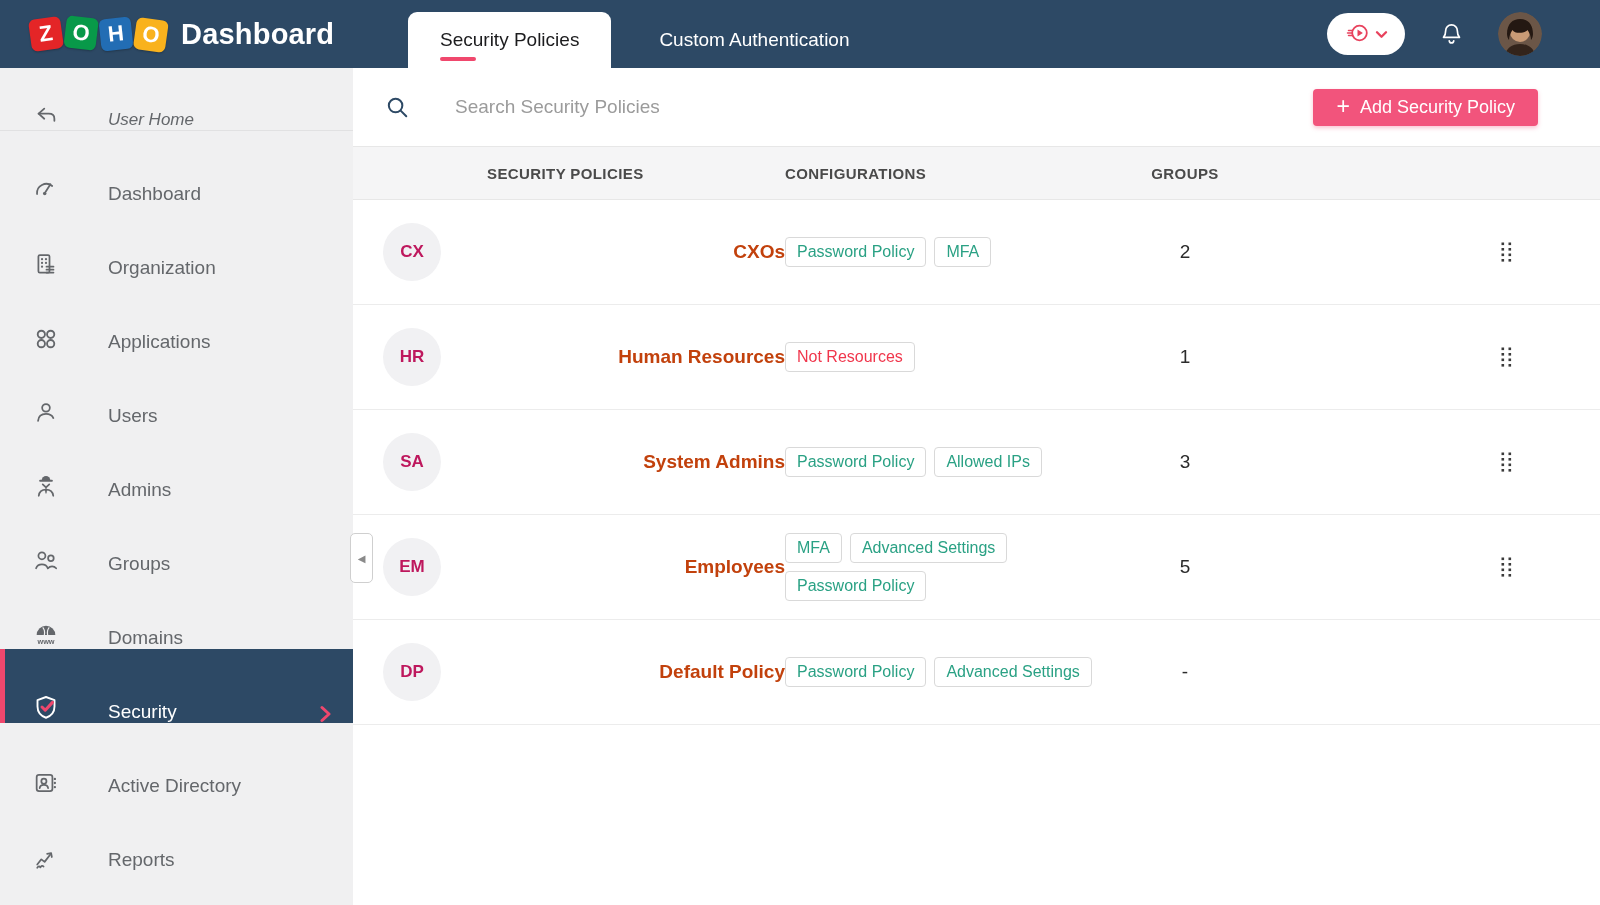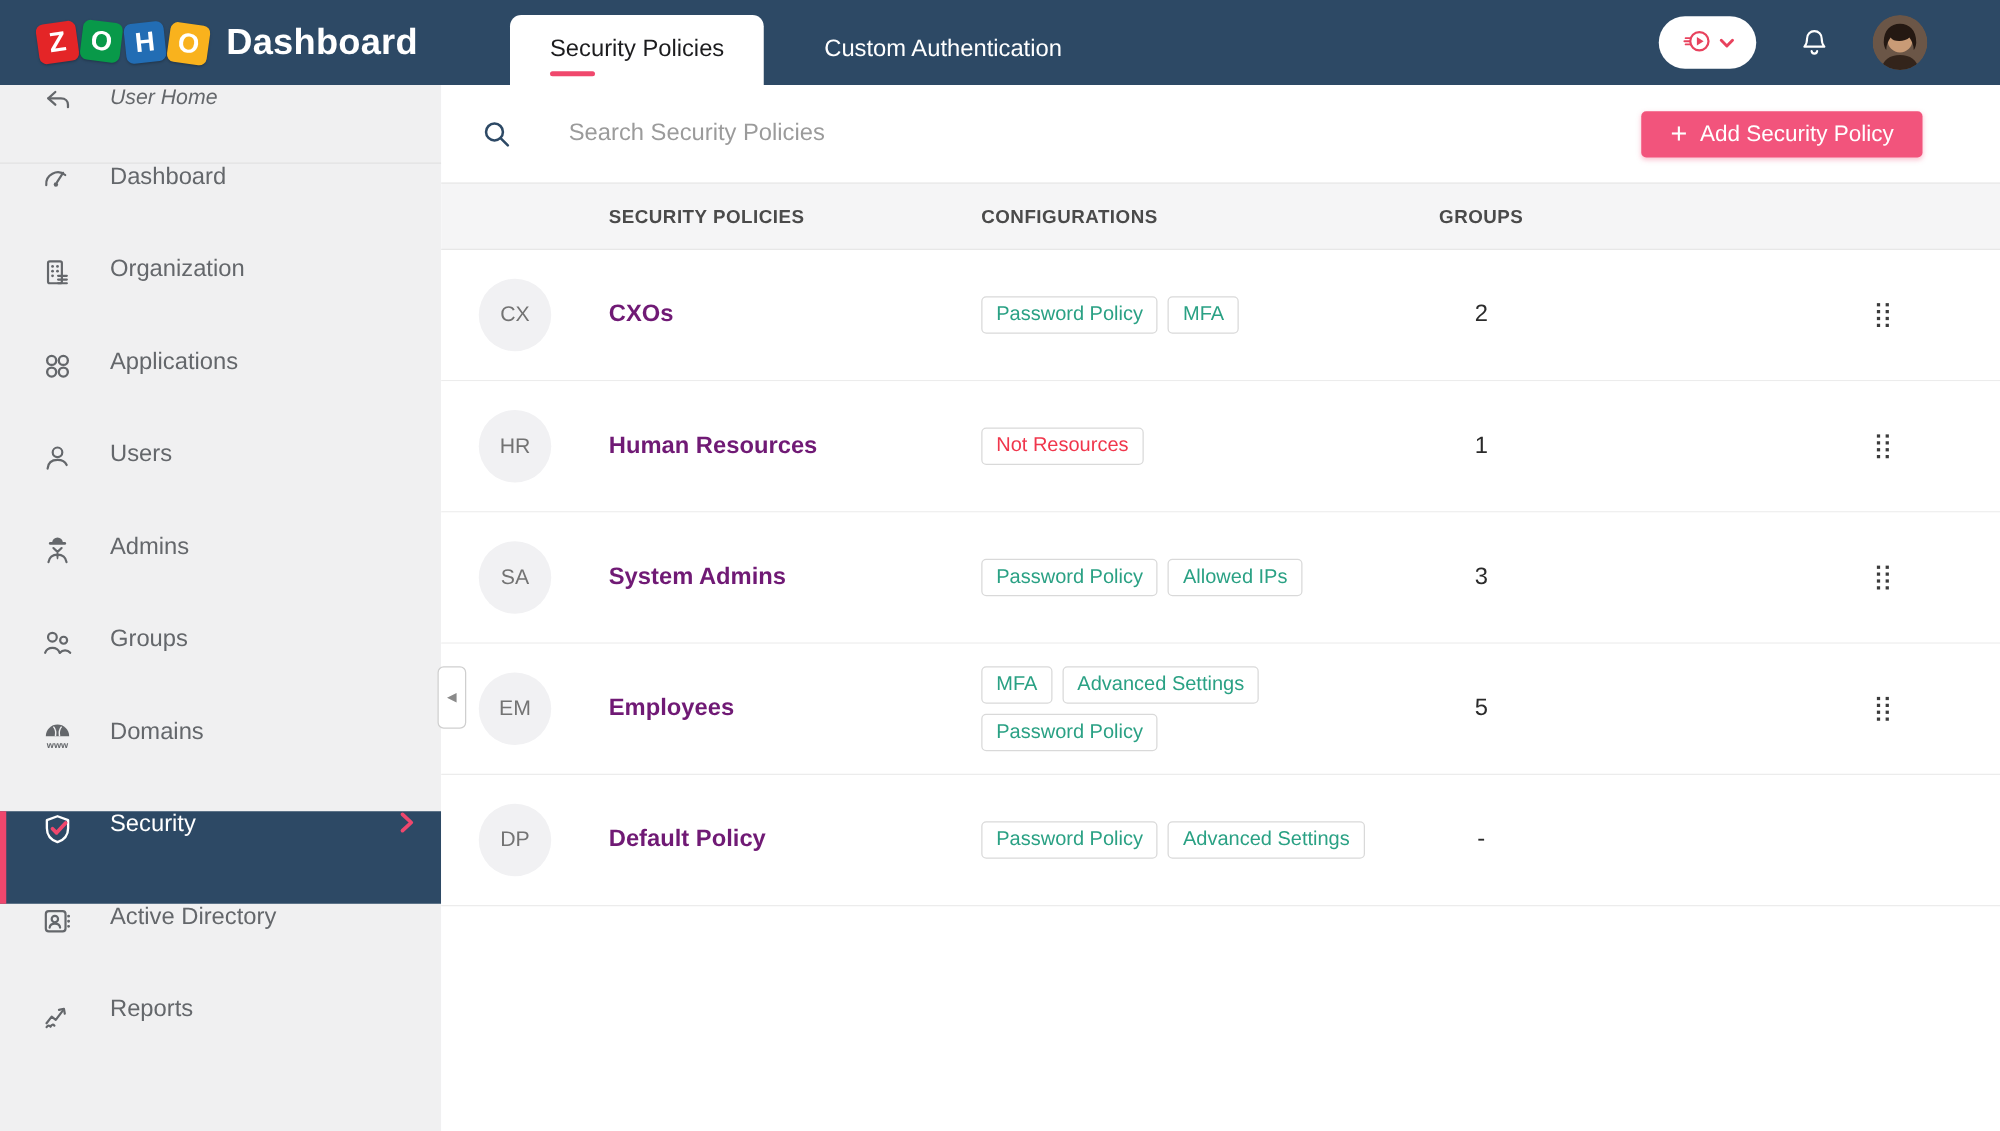--- a/index.html
+++ b/index.html
@@ -31,21 +31,21 @@
   .pill-btn { width:78px; height:42px; background:#fff; border-radius:21px; display:flex;
     align-items:center; justify-content:center; gap:5px; cursor:pointer; border:none; }
   .bell { display:flex; cursor:pointer; }
   .avatar-photo { width:44px; height:44px; border-radius:50%; overflow:hidden; cursor:pointer; flex:0 0 44px; }
 
   
   .shell { display:flex; height:837px; }
 
   
   .sidebar { width:353px; flex:0 0 353px; background:#f0f0f1; display:flex; flex-direction:column; }
-  .side-item { height:74px; display:flex; align-items:flex-start; padding-left:28px; gap:24px;
+  .side-item { height:74px; display:flex; align-items:flex-end; padding-left:28px; gap:44px;
     color:#64676b; font-size:19px; cursor:pointer; position:relative; flex:0 0 auto; }
   .side-item .s-icon { width:36px; display:flex; justify-content:center; align-items:center; }
   .side-item.first { height:63px; border-bottom:1px solid #e1e1e2; font-style:italic; font-size:17px; }
   .side-item.active { background:#2d4965; color:#fff; }
   .side-item.active::before { content:""; position:absolute; left:0; top:0; bottom:0; width:5px; background:#ef476d; }
   .side-chevron { display:none; }
   .side-item.active .side-chevron { display:flex; position:absolute; right:22px; }
 
   
   .main { flex:1; background:#fff; display:flex; flex-direction:column; position:relative; }
@@ -58,23 +58,23 @@
     gap:10px; cursor:pointer; font-family:inherit; box-shadow:0 2px 4px rgba(242,84,124,.35); }
   .add-plus { font-size:23px; font-weight:400; line-height:1; margin-top:-2px; }
 
   .grid-row { display:grid; grid-template-columns:104px 298px 330px 140px 1fr 60px;
     align-items:center; padding:0 64px 0 30px; }
   .thead { height:54px; background:#f5f5f6; border-top:1px solid #e7e7e7; border-bottom:1px solid #e7e7e7;
     font-size:15px; font-weight:700; color:#4a4a4a; letter-spacing:.4px; }
   .th-groups { text-align:center; }
 
   .trow { min-height:105px; border-bottom:1px solid #ececec; font-size:19px; cursor:pointer; background:#fff; }
-  .row-avatar { width:58px; height:58px; border-radius:50%; background:#f1f1f3; color:#737373;
-    font-size:17px; font-weight:400; display:flex; align-items:center; justify-content:center; }
-  .row-name { font-weight:700; color:#701a75; font-size:19px; }
+  .row-avatar { width:58px; height:58px; border-radius:50%; background:#f1f1f3; color:#be185d;
+    font-size:17px; font-weight:700; display:flex; align-items:center; justify-content:center; }
+  .row-name { font-weight:700; color:#c2410c; font-size:19px;text-align:right; }
   .row-badges { display:flex; flex-wrap:wrap; gap:8px; max-width:330px; }
   .badge { border:1px solid #d9d9d9; border-radius:4px; background:#fff; padding:5px 11px;
     font-size:16px; white-space:nowrap; cursor:pointer; }
   .badge.configured { color:#2aa184; }
   .badge.not-configured { color:#f0364c; }
   .row-groups { text-align:center; color:#2b2b2b; }
   .row-handle { display:flex; justify-content:center; cursor:grab; }
   .row-handle.hidden { visibility:hidden; }
 
   

